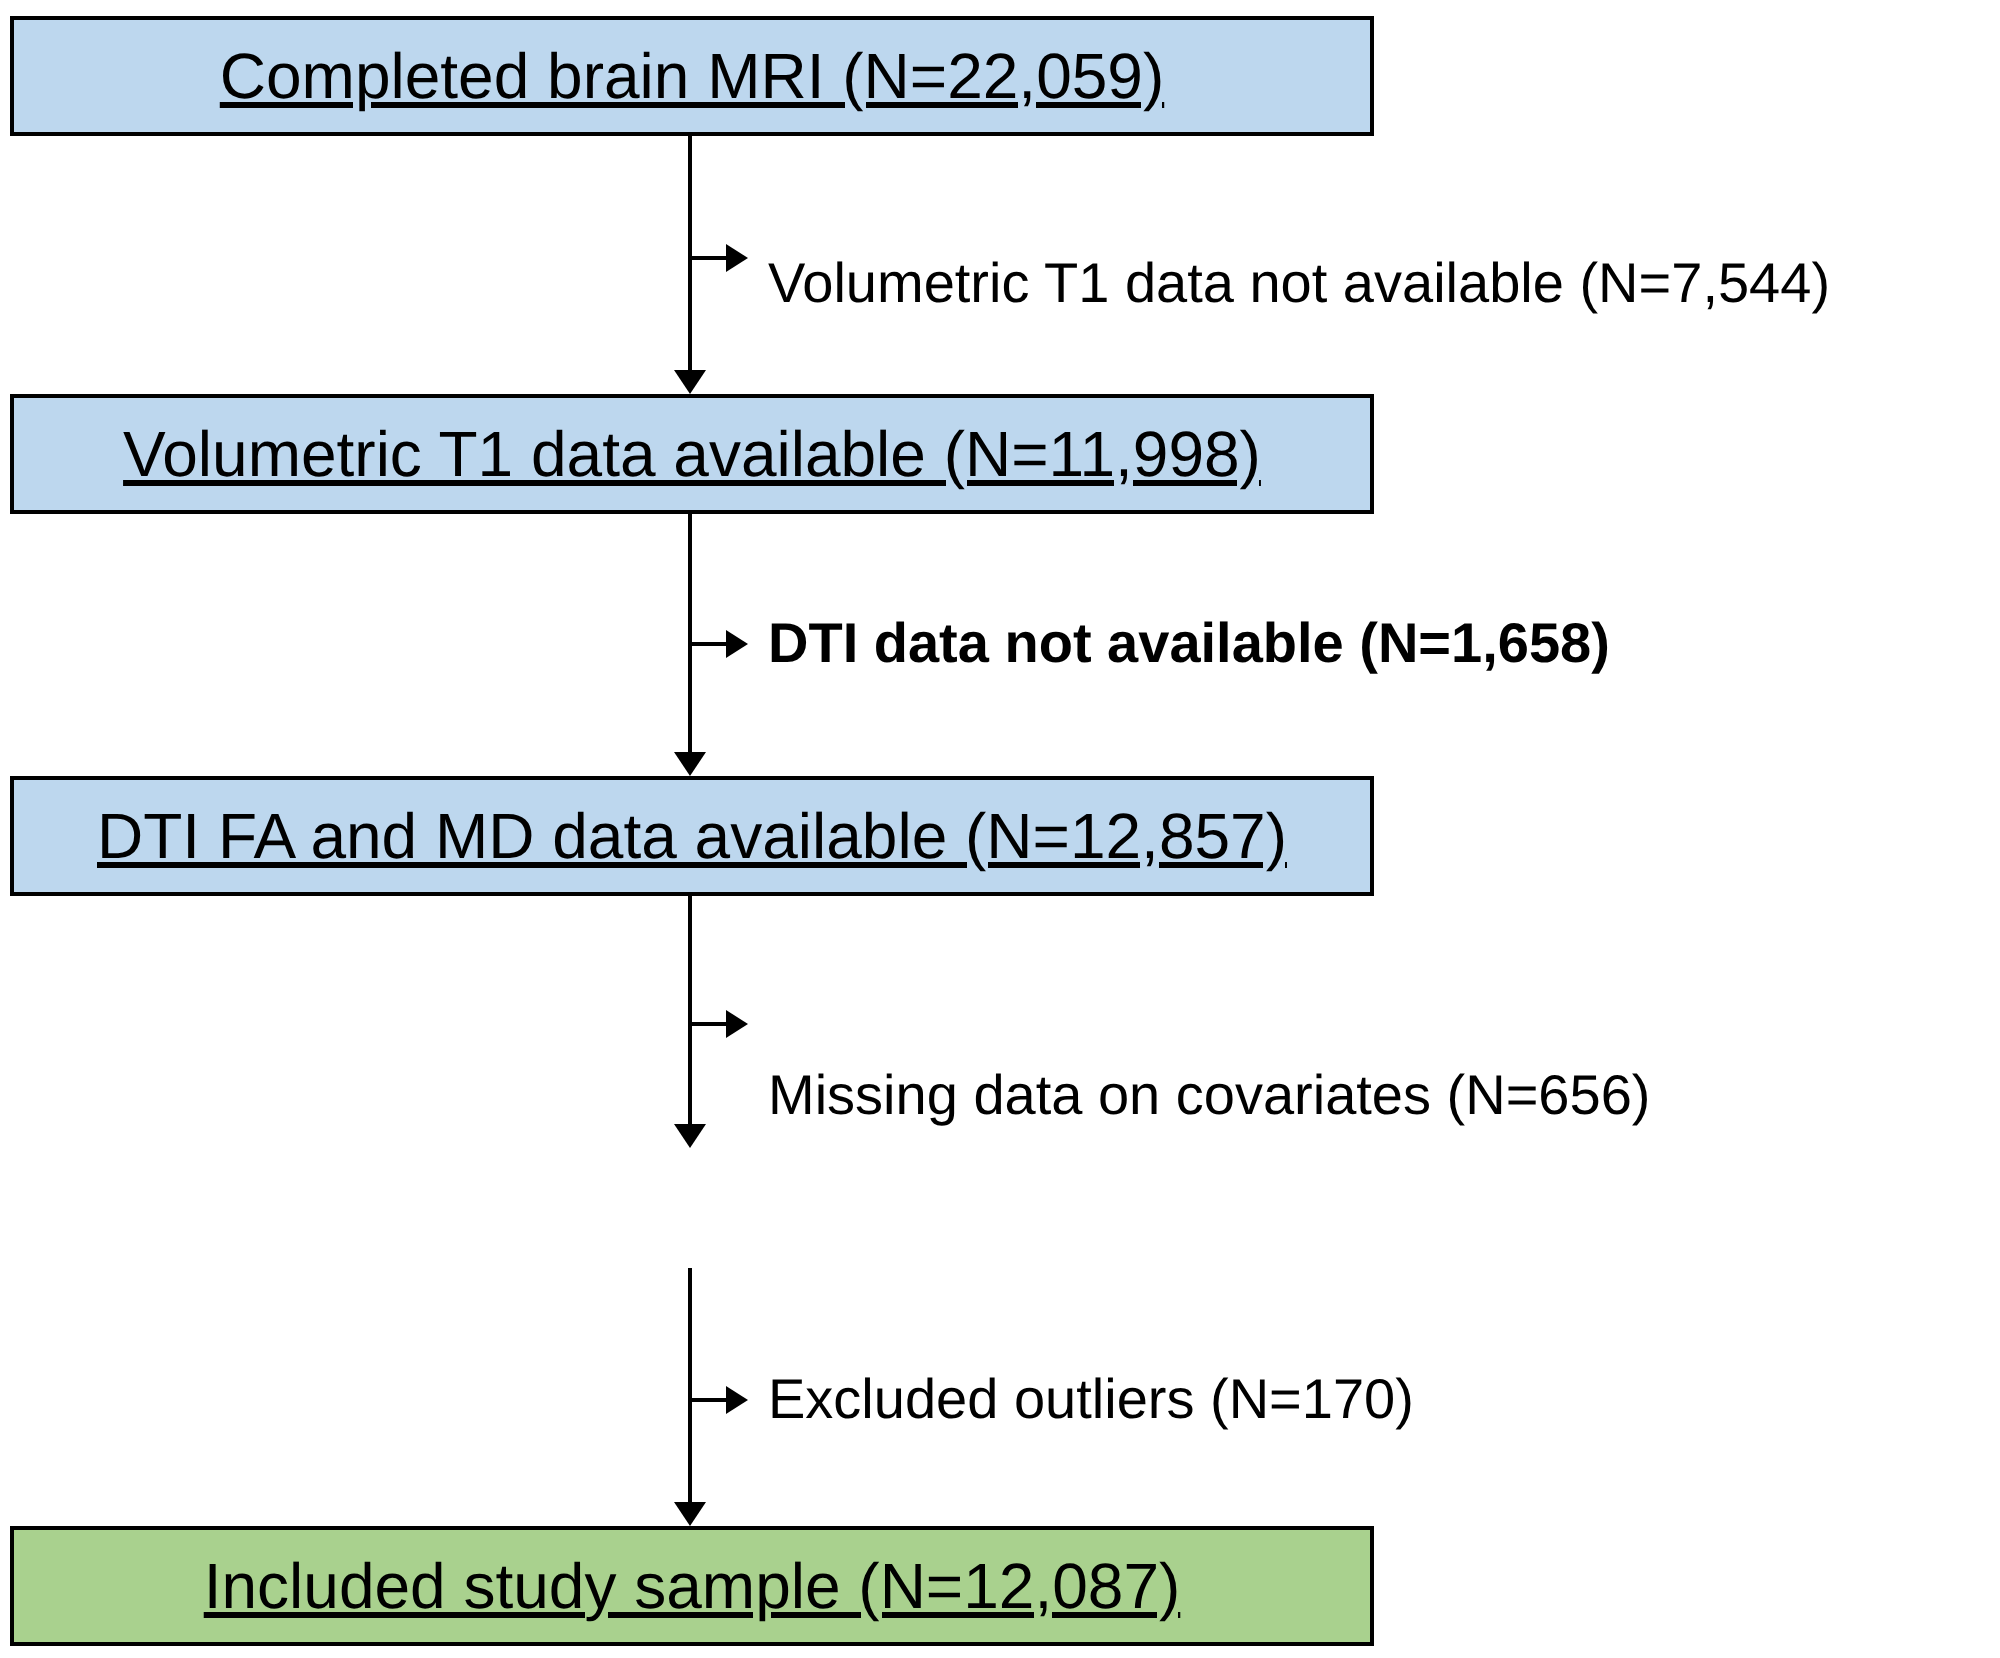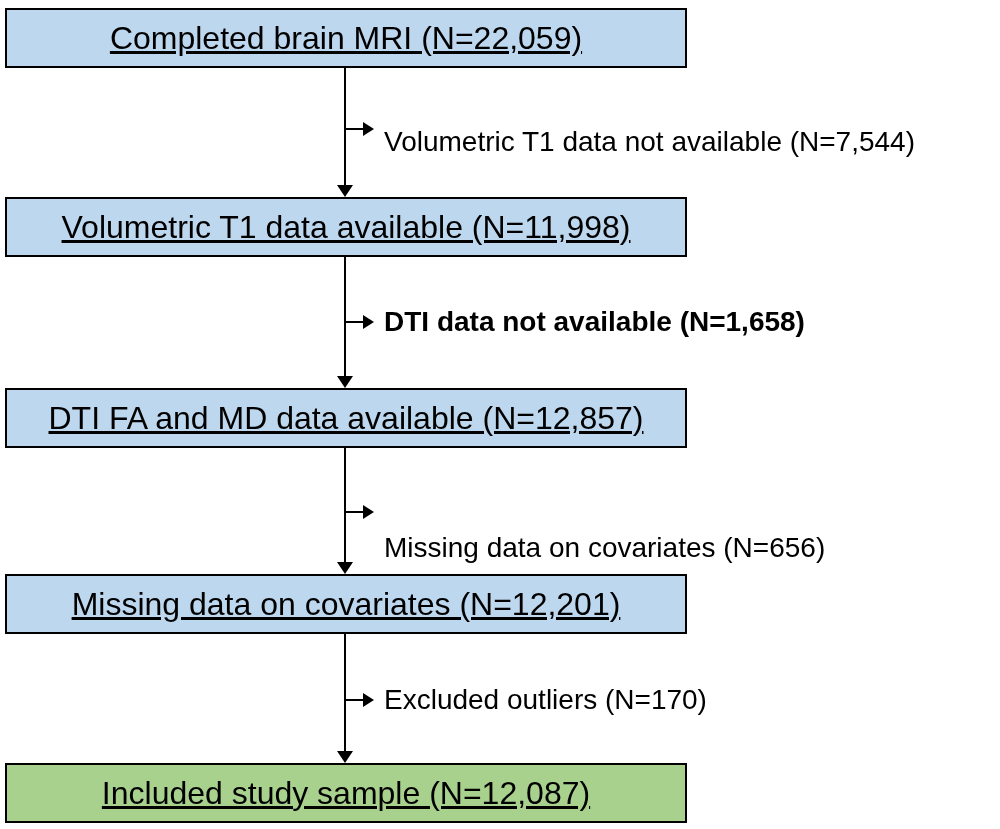--- a/index.html
+++ b/index.html
@@ -111,23 +111,20 @@
 
   <div class="flow-box stage-fill box-1">
     <span>Completed brain MRI (N=22,059)</span>
   </div>
   <div class="flow-box stage-fill box-2">
     <span>Volumetric T1 data available (N=11,998)</span>
   </div>
   <div class="flow-box stage-fill box-3">
     <span>DTI FA and MD data available (N=12,857)</span>
   </div>
-  <div class="flow-box stage-fill box-4">
-    <span>Missing data on covariates (N=12,201)</span>
-  </div>
   <div class="flow-box final-fill box-5">
     <span>Included study sample (N=12,087)</span>
   </div>
 
   <div class="vline vline-1"></div>
   <div class="arrow-down adown-1"></div>
   <div class="vline vline-2"></div>
   <div class="arrow-down adown-2"></div>
   <div class="vline vline-3"></div>
   <div class="arrow-down adown-3"></div>

